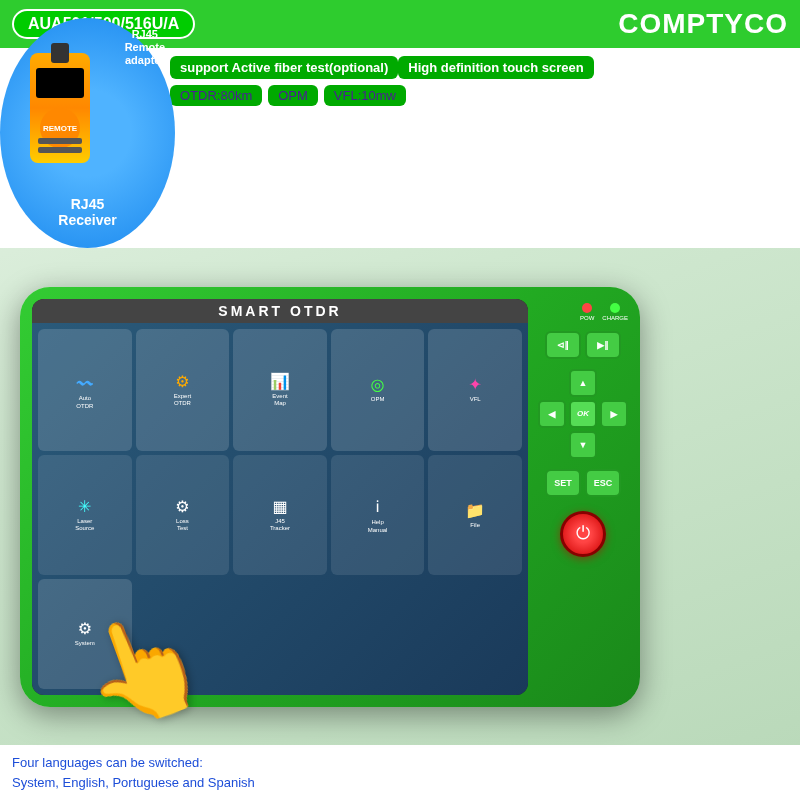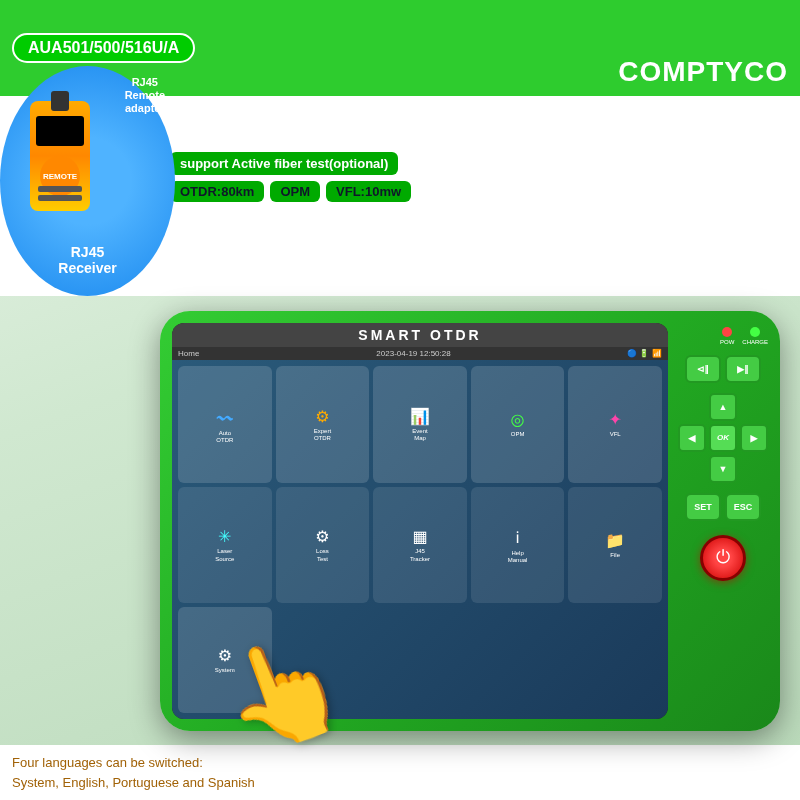--- a/index.html
+++ b/index.html
@@ -38,21 +38,20 @@
       color: #fff;
       font-weight: bold;
       font-size: 16px;
     }
 
     .brand-name {
       color: #fff;
       font-size: 28px;
       font-weight: 900;
       letter-spacing: 1px;
-      margin-top: 48px;
     }
 
     
     .info-section {
       background: #fff;
       padding: 8px 5px 8px 170px;
       position: relative;
       min-height: 200px;
     }
 
@@ -63,21 +62,20 @@
       line-height: 1.3;
       margin-top: 4px;
       margin-bottom: 8px;
     }
 
     .feature-badges {
       display: flex;
       gap: 0;
       flex-wrap: wrap;
       margin-bottom: 6px;
-      margin-top: 48px;
     }
 
     .feature-badge {
       background: #00aa00;
       color: #fff;
       border-radius: 6px;
       padding: 4px 10px;
       font-size: 13px;
       font-weight: bold;
       text-align: center;
@@ -85,25 +83,25 @@
 
     .spec-badges {
       display: flex;
       gap: 6px;
       flex-wrap: wrap;
       margin-bottom: 4px;
     }
 
     .spec-badge {
       background: #00aa00;
-      color: #0f172a;
+      color: #4c1d95;
       border-radius: 6px;
       padding: 3px 10px;
       font-size: 13px;
-      font-weight: bold;
+      font-weight: normal;
     }
 
     .spec-badges-row2 {
       display: flex;
       gap: 6px;
       flex-wrap: wrap;
     }
 
     .rj45-circle {
       position: absolute;
@@ -180,21 +178,21 @@
       font-weight: bold;
       font-size: 13px;
       text-align: center;
     }
 
     
     .device-section {
       flex: 1;
       display: flex;
       align-items: center;
-      justify-content: flex-end;
+      justify-content: flex-start;
       padding: 10px 20px;
       position: relative;
     }
 
     .device-outer {
       width: 620px;
       height: 420px;
       background: linear-gradient(135deg, #33cc33 0%, #22aa22 50%, #1a881a 100%);
       border-radius: 30px;
       padding: 12px;
@@ -390,21 +388,21 @@
     .bottom-section {
       background: #fff;
       padding: 8px 12px;
       display: flex;
       justify-content: space-between;
       align-items: center;
       min-height: 55px;
     }
 
     .bottom-text {
-      color: #a16207;
+      color: #1d4ed8;
       font-size: 13px;
       line-height: 1.5;
     }
 
     .new-badge {
       background: #cc0000;
       color: #fff;
       font-size: 22px;
       font-weight: 900;
       padding: 8px 14px;
@@ -448,40 +446,36 @@
             <div style="height:6px;background:#555;border-radius:2px;"></div>
           </div>
         </div>
       </div>
       <div class="receiver-label" style="position:absolute;bottom:20px;left:50%;transform:translateX(-50%);white-space:nowrap;font-size:14px;font-weight:bold;">RJ45<br>Receiver</div>
     </div>
 
     <div style="margin-left:0px;">
       <div class="feature-badges">
         <div class="feature-badge">support Active fiber test(optional)</div>
+        <div class="feature-badge">High definition touch screen</div>
       </div>
       <div class="spec-badges">
         <div class="spec-badge">OTDR:80km</div>
         <div class="spec-badge">OPM</div>
         <div class="spec-badge">VFL:10mw</div>
       </div>
     </div>
   </div>
 
   <div class="device-section">
     <div class="device-outer">
 
       <div class="device-left">
         <div class="screen-container">
           <div class="screen-title-bar">SMART OTDR</div>
-          <div class="screen-status-bar">
-            <span>Home</span>
-            <span>2023-04-19  12:50:28</span>
-            <span>🔵 🔋 📶</span>
-          </div>
           <div class="screen-content">
 
             <div class="screen-icon">
               <span class="screen-icon-symbol ic-blue">〰</span>
               <span class="screen-icon-label">Auto<br>OTDR</span>
             </div>
             <div class="screen-icon">
               <span class="screen-icon-symbol ic-yellow">⚙</span>
               <span class="screen-icon-label">Expert<br>OTDR</span>
             </div>

